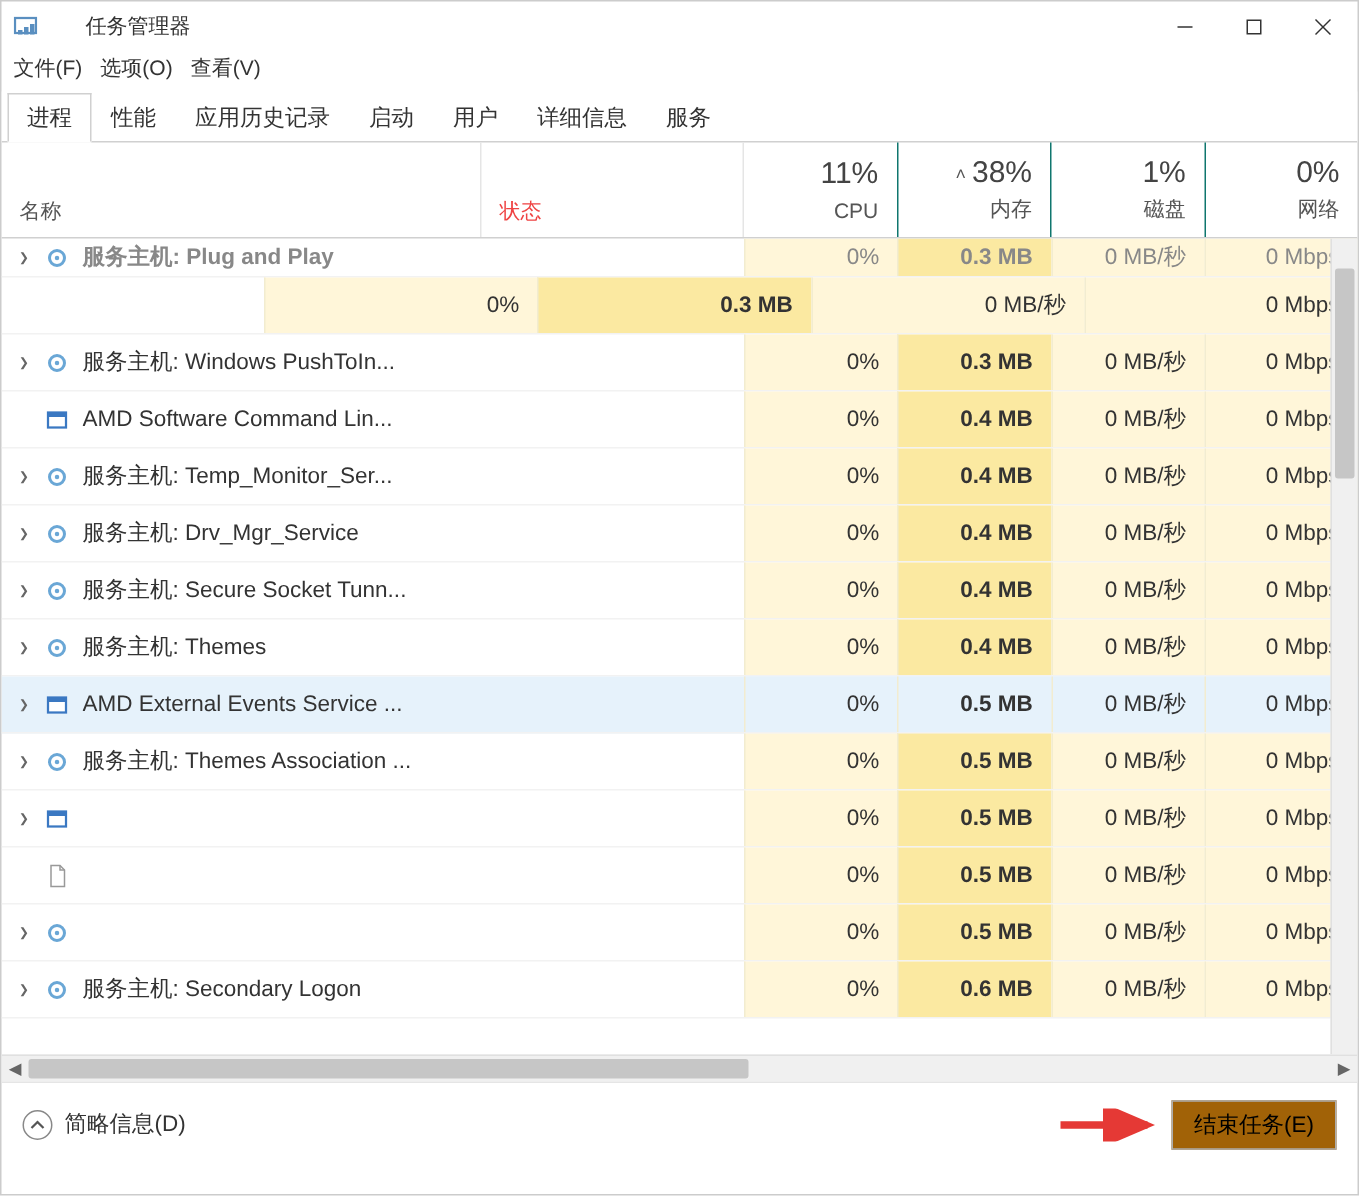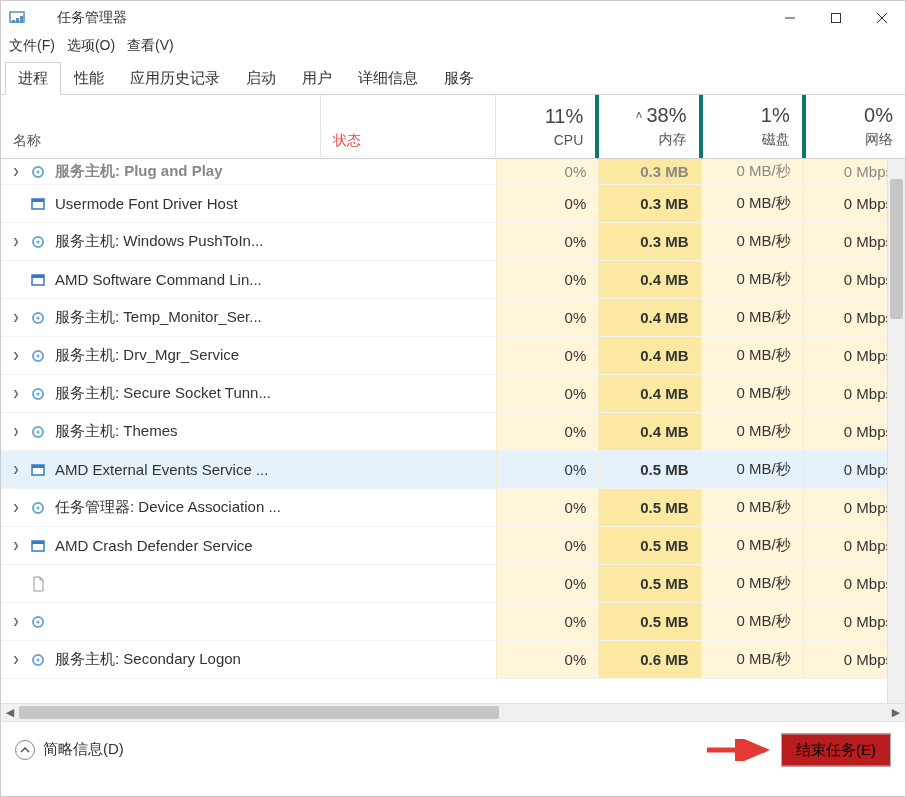--- a/index.html
+++ b/index.html
@@ -77,21 +77,21 @@
   }
   .col-status {
     width: 175px;
     border-right: 1px solid #e5e5e5;
     display: flex; align-items: flex-end;
     padding: 0 0 8px 12px;
     font-size: 14px; color: #ef4444;
   }
   .col-metric {
     flex: 1;
-    border-right: 4px solid #0f766e;
+    border-right: 1px solid #0f766e;
     display: flex; flex-direction: column;
     align-items: flex-end; justify-content: center;
     padding: 0 12px 0 4px;
   }
   .col-metric:last-child { border-right: none; }
   .col-metric .pct { font-size: 20px; color: #444; }
   .col-metric .lbl { font-size: 14px; color: #555; margin-top: 4px; }
   .col-metric .sort { font-size: 12px; color: #555; margin-right: 4px; }
   .col-metric .toprow { display:flex; align-items:center; }
   
@@ -183,21 +183,21 @@
     font-size: 15px; color: #333;
   }
   .circ-up {
     width: 20px; height: 20px;
     border: 1px solid #888; border-radius: 50%;
     display:flex; align-items:center; justify-content:center;
   }
   .end-btn {
     position:absolute; right:14px; top:50%; transform:translateY(-50%);
     padding: 6px 14px;
-    background: #b91c1c;
+    background: #a16207;
     border: 1px solid #adadad;
     font-size: 15px;
     font-family: inherit;
   }
   .arrow-annotation {
     position:absolute; right: 130px; top: 50%; transform: translateY(-50%);
     pointer-events: none;
   }
 </style>
 </head>
@@ -292,182 +292,171 @@
           </span>
           <span class="proc-name">服务主机: Plug and Play</span>
         </div>
         <div class="cell-status"></div>
         <div class="m">0%</div>
         <div class="m mem">0.3 MB</div>
         <div class="m">0 MB/秒</div>
         <div class="m net">0 Mbps</div>
       </div>
       <div class="row">
+        <div class="cell-status"></div>
+        <div class="m">0%</div>
+        <div class="m mem">0.3 MB</div>
+        <div class="m">0 MB/秒</div>
+        <div class="m net">0 Mbps</div>
+      </div>
+      <div class="row">
+        <div class="cell-name">
+          <span class="expander" style="transform: rotate(0deg); font-family: monospace;">❯</span>
+          <span class="proc-icon">
+            <svg viewBox="0 0 16 16">
+              <circle cx="8" cy="8" r="5" fill="none" stroke="#6aa7d6" stroke-width="2"></circle>
+              <circle cx="8" cy="8" r="1.5" fill="#6aa7d6"></circle>
+            </svg>
+          </span>
+          <span class="proc-name">服务主机: Windows PushToIn...</span>
+        </div>
+        <div class="cell-status"></div>
+        <div class="m">0%</div>
+        <div class="m mem">0.3 MB</div>
+        <div class="m">0 MB/秒</div>
+        <div class="m net">0 Mbps</div>
+      </div>
+      <div class="row">
         <div class="cell-name">
           <span class="expander empty" style="transform: rotate(0deg); font-family: monospace;"></span>
           <span class="proc-icon">
             <svg viewBox="0 0 16 16">
               <rect x="2" y="3" width="12" height="10" fill="#fff" stroke="#3a78c2" stroke-width="1.5"></rect>
               <rect x="2" y="3" width="12" height="3" fill="#3a78c2"></rect>
             </svg>
           </span>
-          <span class="proc-name">Usermode Font Driver Host</span>
-        </div>
-        <div class="cell-status"></div>
-        <div class="m">0%</div>
-        <div class="m mem">0.3 MB</div>
-        <div class="m">0 MB/秒</div>
-        <div class="m net">0 Mbps</div>
-      </div>
-      <div class="row">
-        <div class="cell-name">
-          <span class="expander" style="transform: rotate(0deg); font-family: monospace;">❯</span>
-          <span class="proc-icon">
-            <svg viewBox="0 0 16 16">
-              <circle cx="8" cy="8" r="5" fill="none" stroke="#6aa7d6" stroke-width="2"></circle>
-              <circle cx="8" cy="8" r="1.5" fill="#6aa7d6"></circle>
-            </svg>
-          </span>
-          <span class="proc-name">服务主机: Windows PushToIn...</span>
-        </div>
-        <div class="cell-status"></div>
-        <div class="m">0%</div>
-        <div class="m mem">0.3 MB</div>
-        <div class="m">0 MB/秒</div>
-        <div class="m net">0 Mbps</div>
-      </div>
-      <div class="row">
-        <div class="cell-name">
-          <span class="expander empty" style="transform: rotate(0deg); font-family: monospace;"></span>
+          <span class="proc-name">AMD Software Command Lin...</span>
+        </div>
+        <div class="cell-status"></div>
+        <div class="m">0%</div>
+        <div class="m mem">0.4 MB</div>
+        <div class="m">0 MB/秒</div>
+        <div class="m net">0 Mbps</div>
+      </div>
+      <div class="row">
+        <div class="cell-name">
+          <span class="expander" style="transform: rotate(0deg); font-family: monospace;">❯</span>
+          <span class="proc-icon">
+            <svg viewBox="0 0 16 16">
+              <circle cx="8" cy="8" r="5" fill="none" stroke="#6aa7d6" stroke-width="2"></circle>
+              <circle cx="8" cy="8" r="1.5" fill="#6aa7d6"></circle>
+            </svg>
+          </span>
+          <span class="proc-name">服务主机: Temp_Monitor_Ser...</span>
+        </div>
+        <div class="cell-status"></div>
+        <div class="m">0%</div>
+        <div class="m mem">0.4 MB</div>
+        <div class="m">0 MB/秒</div>
+        <div class="m net">0 Mbps</div>
+      </div>
+      <div class="row">
+        <div class="cell-name">
+          <span class="expander" style="transform: rotate(0deg); font-family: monospace;">❯</span>
+          <span class="proc-icon">
+            <svg viewBox="0 0 16 16">
+              <circle cx="8" cy="8" r="5" fill="none" stroke="#6aa7d6" stroke-width="2"></circle>
+              <circle cx="8" cy="8" r="1.5" fill="#6aa7d6"></circle>
+            </svg>
+          </span>
+          <span class="proc-name">服务主机: Drv_Mgr_Service</span>
+        </div>
+        <div class="cell-status"></div>
+        <div class="m">0%</div>
+        <div class="m mem">0.4 MB</div>
+        <div class="m">0 MB/秒</div>
+        <div class="m net">0 Mbps</div>
+      </div>
+      <div class="row">
+        <div class="cell-name">
+          <span class="expander" style="transform: rotate(0deg); font-family: monospace;">❯</span>
+          <span class="proc-icon">
+            <svg viewBox="0 0 16 16">
+              <circle cx="8" cy="8" r="5" fill="none" stroke="#6aa7d6" stroke-width="2"></circle>
+              <circle cx="8" cy="8" r="1.5" fill="#6aa7d6"></circle>
+            </svg>
+          </span>
+          <span class="proc-name">服务主机: Secure Socket Tunn...</span>
+        </div>
+        <div class="cell-status"></div>
+        <div class="m">0%</div>
+        <div class="m mem">0.4 MB</div>
+        <div class="m">0 MB/秒</div>
+        <div class="m net">0 Mbps</div>
+      </div>
+      <div class="row">
+        <div class="cell-name">
+          <span class="expander" style="transform: rotate(0deg); font-family: monospace;">❯</span>
+          <span class="proc-icon">
+            <svg viewBox="0 0 16 16">
+              <circle cx="8" cy="8" r="5" fill="none" stroke="#6aa7d6" stroke-width="2"></circle>
+              <circle cx="8" cy="8" r="1.5" fill="#6aa7d6"></circle>
+            </svg>
+          </span>
+          <span class="proc-name">服务主机: Themes</span>
+        </div>
+        <div class="cell-status"></div>
+        <div class="m">0%</div>
+        <div class="m mem">0.4 MB</div>
+        <div class="m">0 MB/秒</div>
+        <div class="m net">0 Mbps</div>
+      </div>
+      <div class="row selected">
+        <div class="cell-name">
+          <span class="expander" style="transform: rotate(0deg); font-family: monospace;">❯</span>
           <span class="proc-icon">
             <svg viewBox="0 0 16 16">
               <rect x="2" y="3" width="12" height="10" fill="#fff" stroke="#3a78c2" stroke-width="1.5"></rect>
               <rect x="2" y="3" width="12" height="3" fill="#3a78c2"></rect>
             </svg>
           </span>
-          <span class="proc-name">AMD Software Command Lin...</span>
-        </div>
-        <div class="cell-status"></div>
-        <div class="m">0%</div>
-        <div class="m mem">0.4 MB</div>
-        <div class="m">0 MB/秒</div>
-        <div class="m net">0 Mbps</div>
-      </div>
-      <div class="row">
-        <div class="cell-name">
-          <span class="expander" style="transform: rotate(0deg); font-family: monospace;">❯</span>
-          <span class="proc-icon">
-            <svg viewBox="0 0 16 16">
-              <circle cx="8" cy="8" r="5" fill="none" stroke="#6aa7d6" stroke-width="2"></circle>
-              <circle cx="8" cy="8" r="1.5" fill="#6aa7d6"></circle>
-            </svg>
-          </span>
-          <span class="proc-name">服务主机: Temp_Monitor_Ser...</span>
-        </div>
-        <div class="cell-status"></div>
-        <div class="m">0%</div>
-        <div class="m mem">0.4 MB</div>
-        <div class="m">0 MB/秒</div>
-        <div class="m net">0 Mbps</div>
-      </div>
-      <div class="row">
-        <div class="cell-name">
-          <span class="expander" style="transform: rotate(0deg); font-family: monospace;">❯</span>
-          <span class="proc-icon">
-            <svg viewBox="0 0 16 16">
-              <circle cx="8" cy="8" r="5" fill="none" stroke="#6aa7d6" stroke-width="2"></circle>
-              <circle cx="8" cy="8" r="1.5" fill="#6aa7d6"></circle>
-            </svg>
-          </span>
-          <span class="proc-name">服务主机: Drv_Mgr_Service</span>
-        </div>
-        <div class="cell-status"></div>
-        <div class="m">0%</div>
-        <div class="m mem">0.4 MB</div>
-        <div class="m">0 MB/秒</div>
-        <div class="m net">0 Mbps</div>
-      </div>
-      <div class="row">
-        <div class="cell-name">
-          <span class="expander" style="transform: rotate(0deg); font-family: monospace;">❯</span>
-          <span class="proc-icon">
-            <svg viewBox="0 0 16 16">
-              <circle cx="8" cy="8" r="5" fill="none" stroke="#6aa7d6" stroke-width="2"></circle>
-              <circle cx="8" cy="8" r="1.5" fill="#6aa7d6"></circle>
-            </svg>
-          </span>
-          <span class="proc-name">服务主机: Secure Socket Tunn...</span>
-        </div>
-        <div class="cell-status"></div>
-        <div class="m">0%</div>
-        <div class="m mem">0.4 MB</div>
-        <div class="m">0 MB/秒</div>
-        <div class="m net">0 Mbps</div>
-      </div>
-      <div class="row">
-        <div class="cell-name">
-          <span class="expander" style="transform: rotate(0deg); font-family: monospace;">❯</span>
-          <span class="proc-icon">
-            <svg viewBox="0 0 16 16">
-              <circle cx="8" cy="8" r="5" fill="none" stroke="#6aa7d6" stroke-width="2"></circle>
-              <circle cx="8" cy="8" r="1.5" fill="#6aa7d6"></circle>
-            </svg>
-          </span>
-          <span class="proc-name">服务主机: Themes</span>
-        </div>
-        <div class="cell-status"></div>
-        <div class="m">0%</div>
-        <div class="m mem">0.4 MB</div>
-        <div class="m">0 MB/秒</div>
-        <div class="m net">0 Mbps</div>
-      </div>
-      <div class="row selected">
+          <span class="proc-name">AMD External Events Service ...</span>
+        </div>
+        <div class="cell-status"></div>
+        <div class="m">0%</div>
+        <div class="m mem">0.5 MB</div>
+        <div class="m">0 MB/秒</div>
+        <div class="m net">0 Mbps</div>
+      </div>
+      <div class="row">
+        <div class="cell-name">
+          <span class="expander" style="transform: rotate(0deg); font-family: monospace;">❯</span>
+          <span class="proc-icon">
+            <svg viewBox="0 0 16 16">
+              <circle cx="8" cy="8" r="5" fill="none" stroke="#6aa7d6" stroke-width="2"></circle>
+              <circle cx="8" cy="8" r="1.5" fill="#6aa7d6"></circle>
+            </svg>
+          </span>
+          <span class="proc-name">服务主机: Themes Association ...</span>
+        </div>
+        <div class="cell-status"></div>
+        <div class="m">0%</div>
+        <div class="m mem">0.5 MB</div>
+        <div class="m">0 MB/秒</div>
+        <div class="m net">0 Mbps</div>
+      </div>
+      <div class="row">
         <div class="cell-name">
           <span class="expander" style="transform: rotate(0deg); font-family: monospace;">❯</span>
           <span class="proc-icon">
             <svg viewBox="0 0 16 16">
               <rect x="2" y="3" width="12" height="10" fill="#fff" stroke="#3a78c2" stroke-width="1.5"></rect>
               <rect x="2" y="3" width="12" height="3" fill="#3a78c2"></rect>
             </svg>
           </span>
-          <span class="proc-name">AMD External Events Service ...</span>
-        </div>
-        <div class="cell-status"></div>
-        <div class="m">0%</div>
-        <div class="m mem">0.5 MB</div>
-        <div class="m">0 MB/秒</div>
-        <div class="m net">0 Mbps</div>
-      </div>
-      <div class="row">
-        <div class="cell-name">
-          <span class="expander" style="transform: rotate(0deg); font-family: monospace;">❯</span>
-          <span class="proc-icon">
-            <svg viewBox="0 0 16 16">
-              <circle cx="8" cy="8" r="5" fill="none" stroke="#6aa7d6" stroke-width="2"></circle>
-              <circle cx="8" cy="8" r="1.5" fill="#6aa7d6"></circle>
-            </svg>
-          </span>
-          <span class="proc-name">任务管理器: Device Association ...</span>
-        </div>
-        <div class="cell-status"></div>
-        <div class="m">0%</div>
-        <div class="m mem">0.5 MB</div>
-        <div class="m">0 MB/秒</div>
-        <div class="m net">0 Mbps</div>
-      </div>
-      <div class="row">
-        <div class="cell-name">
-          <span class="expander" style="transform: rotate(0deg); font-family: monospace;">❯</span>
-          <span class="proc-icon">
-            <svg viewBox="0 0 16 16">
-              <rect x="2" y="3" width="12" height="10" fill="#fff" stroke="#3a78c2" stroke-width="1.5"></rect>
-              <rect x="2" y="3" width="12" height="3" fill="#3a78c2"></rect>
-            </svg>
-          </span>
-          <span class="proc-name">AMD Crash Defender Service</span>
         </div>
         <div class="cell-status"></div>
         <div class="m">0%</div>
         <div class="m mem">0.5 MB</div>
         <div class="m">0 MB/秒</div>
         <div class="m net">0 Mbps</div>
       </div>
       <div class="row">
         <div class="cell-name">
           <span class="expander empty" style="transform: rotate(0deg); font-family: monospace;"></span>

